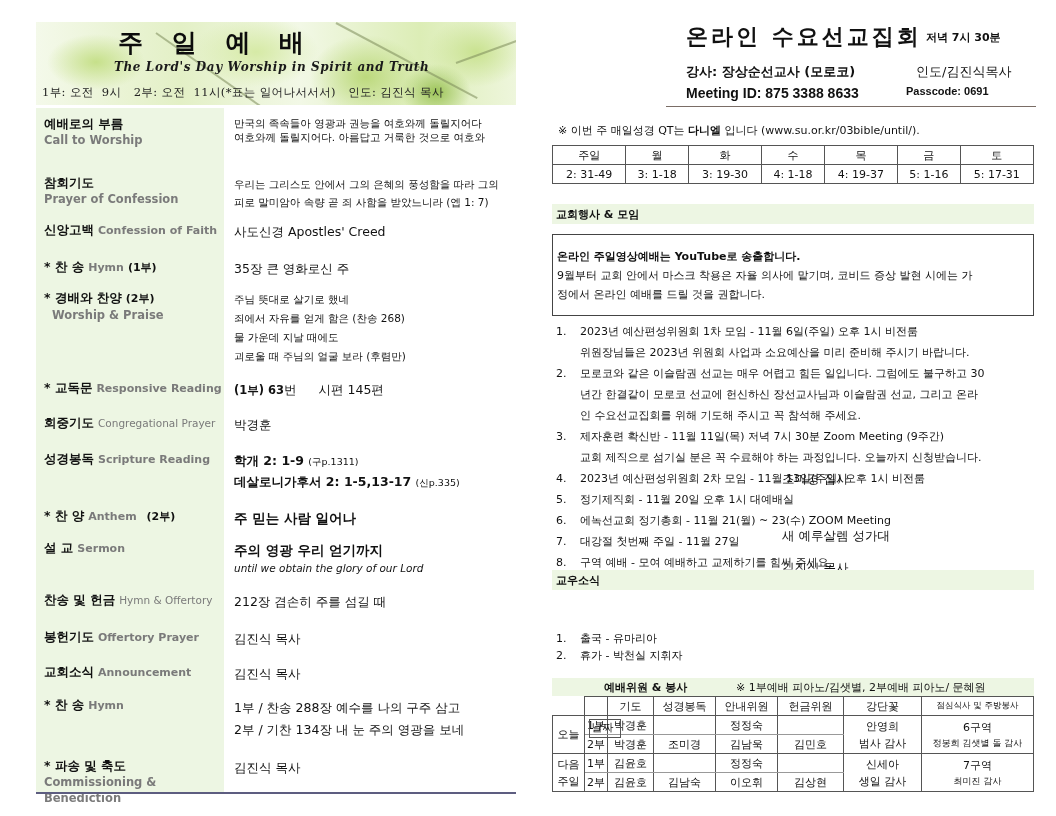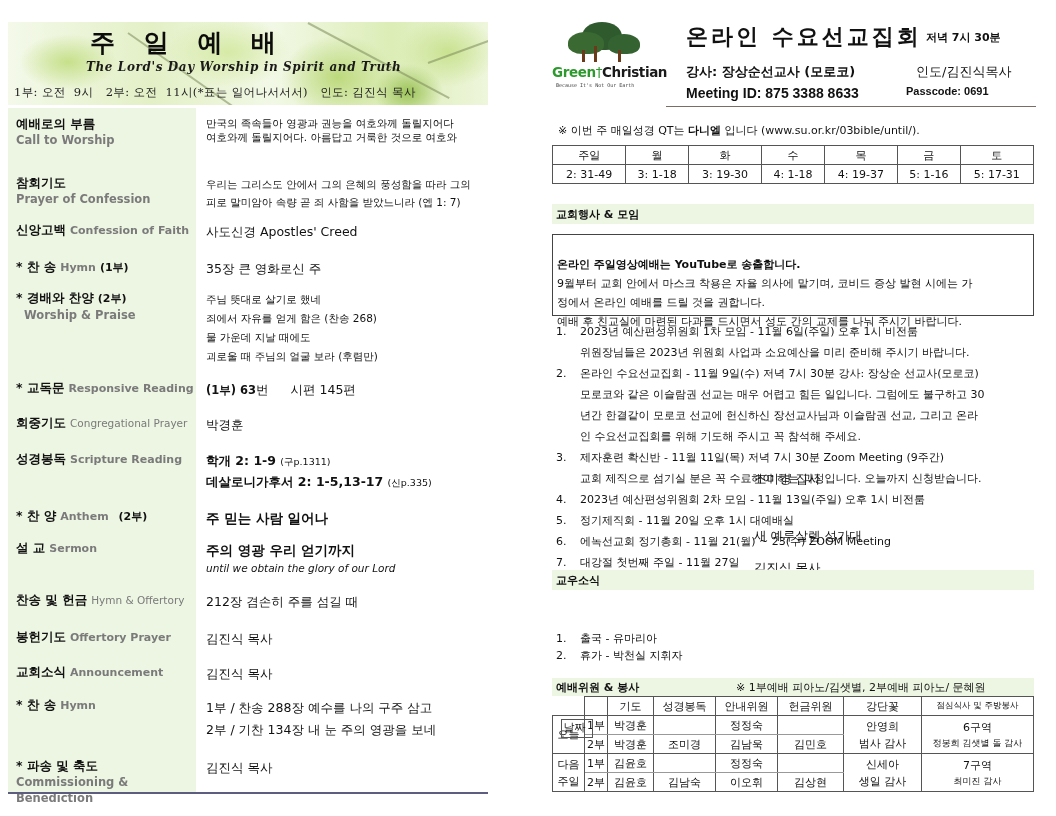--- a/index.html
+++ b/index.html
@@ -1,20 +1,20 @@
 <!DOCTYPE html>
 <html><head>
   <meta charset="utf-8">
   <style>
     * { box-sizing: border-box; margin: 0; padding: 0; }
     html, body { width: 1056px; height: 816px; background: #ffffff; overflow: hidden; }
     body { font-family: "DejaVu Sans", "Liberation Sans", sans-serif; color: #111; position: relative; }
 
     
-    .left { position: absolute; left: 8px; top: 22px; width: 480px; height: 774px; }
+    .left { position: absolute; left: 36px; top: 22px; width: 480px; height: 774px; }
     .banner {
       position: relative; height: 83px; overflow: hidden;
       background:
         radial-gradient(ellipse 70px 40px at 60px 40px, #c6e08a 0%, rgba(198,224,138,0) 70%),
         radial-gradient(ellipse 90px 50px at 220px 30px, #d6eaa6 0%, rgba(214,234,166,0) 70%),
         radial-gradient(ellipse 80px 60px at 330px 55px, #bcd97c 0%, rgba(188,217,124,0) 70%),
         radial-gradient(ellipse 70px 50px at 440px 30px, #c9e290 0%, rgba(201,226,144,0) 70%),
         radial-gradient(ellipse 50px 40px at 400px 70px, #9dc45a 0%, rgba(157,196,90,0) 70%),
         linear-gradient(90deg, #f4f9ea 0%, #e3f0c6 30%, #f2f8e6 55%, #dcedb6 80%, #eef6dc 100%);
     }
@@ -71,35 +71,35 @@
     .hdr-meeting { position: absolute; left: 138px; top: 67px; font-family: "Liberation Sans", sans-serif; font-size: 14px; font-weight: bold; color: #111; white-space: nowrap; }
     .hdr-pass { position: absolute; left: 358px; top: 67px; font-family: "Liberation Sans", sans-serif; font-size: 11px; font-weight: bold; color: #111; white-space: nowrap; }
     .hdr-rule { position: absolute; left: 118px; top: 88px; width: 370px; height: 1px; background: #7a6d66; }
 
     .qt-note { position: absolute; left: 10px; top: 105px; font-size: 11px; color: #111; white-space: nowrap; }
     .qt-note b { font-weight: bold; }
     .qt-table { position: absolute; left: 4px; top: 127px; width: 482px; border-collapse: collapse; font-size: 11px; }
     .qt-table td { border: 1px solid #555; text-align: center; height: 19px; padding: 0; color: #111; }
 
     .sect-bar { position: absolute; left: 4px; width: 482px; height: 20px; background: #edf6e3; font-size: 11px; font-weight: bold; padding: 3px 4px; color: #111; }
-    .notice-box { position: absolute; left: 4px; top: 216px; width: 482px; height: 82px; border: 1px solid #444; padding: 20px 4px; font-size: 11px; line-height: 19px; color: #111; }
+    .notice-box { position: absolute; left: 4px; top: 216px; width: 482px; height: 82px; border: 1px solid #444; padding: 12px 4px; font-size: 11px; line-height: 19px; color: #111; }
     .notice-box .headline { font-weight: bold; }
     .notice-box .line { display: block; white-space: nowrap; }
 
     .events { position: absolute; left: 4px; top: 303px; width: 486px; font-size: 11px; line-height: 21px; color: #111; list-style: none; }
     .events li { position: relative; padding-left: 28px; }
     .events li .num { position: absolute; left: 4px; top: 0; }
     .events li .line { display: block; white-space: nowrap; }
 
     .news { position: absolute; left: 4px; top: 612px; width: 482px; font-size: 11px; line-height: 17px; color: #111; list-style: none; }
     .news li { position: relative; padding-left: 28px; }
     .news li .num { position: absolute; left: 4px; top: 0; }
 
     .servers-head { position: absolute; left: 4px; top: 660px; width: 482px; height: 18px; background: #edf6e3; font-size: 11px; padding: 2px 4px; }
-    .servers-head .t { font-weight: bold; }
+    .servers-head .t { font-weight: bold; margin-left: 48px; }
     .servers-head .n { position: absolute; left: 184px; top: 2px; }
 
     .srv { position: absolute; left: 4px; top: 678px; width: 482px; border-collapse: collapse; font-size: 11px; color: #111; }
     .srv td { border: 1px solid #555; text-align: center; height: 19px; padding: 0 2px; white-space: nowrap; }
     .srv td.thin-bottom { border-bottom-color: #999; }
     .srv td.left { text-align: left; }
     .srv td.xs { font-size: 8.5px; }
     .srv td .xs { font-size: 9px; display: block; line-height: 15px; }
     .srv td .sm { display: block; line-height: 17px; }
   </style>
@@ -292,32 +292,20 @@
         <span class="line">김진식 목사</span>
       </div>
     </div>
 
     <div class="bottom-rule"></div>
   </div>
 </div>
 
 <div class="right">
 
-  <div class="logo">
-    <div class="tree" style="left:32px;top:2px;width:40px;height:28px;"></div>
-    <div class="tree" style="left:18px;top:12px;width:36px;height:22px;background:#3a6a32;"></div>
-    <div class="tree" style="left:58px;top:14px;width:32px;height:20px;background:#346331;"></div>
-    <div class="trunk" style="left:44px;top:26px;height:16px;"></div>
-    <div class="trunk" style="left:32px;top:30px;height:12px;"></div>
-    <div class="trunk" style="left:68px;top:30px;height:12px;"></div>
-    <div class="wordmark">
-      <span class="g">Green</span><span class="cross">†</span><span class="c">Christian</span>
-    </div>
-    <div class="tagline">Because It's Not Our Earth</div>
-  </div>
 
   <div class="hdr-title">온라인 수요선교집회</div>
   <div class="hdr-time">저녁 7시 30분</div>
   <div class="hdr-speaker">강사: 장상순선교사 (모로코)</div>
   <div class="hdr-leader">인도/김진식목사</div>
   <div class="hdr-meeting">Meeting ID: 875 3388 8633</div>
   <div class="hdr-pass">Passcode: 0691</div>
   <div class="hdr-rule"></div>
 
   <div class="qt-note">
@@ -345,32 +333,30 @@
     </tr>
   </tbody>
     </table>
 
   <div class="sect-bar" style="top:186px;">교회행사 &amp; 모임</div>
 
   <div class="notice-box">
     <span class="line headline">온라인 주일영상예배는 YouTube로 송출합니다.</span>
     <span class="line">9월부터 교회 안에서 마스크 착용은 자율 의사에 맡기며, 코비드 증상 발현 시에는  가</span>
     <span class="line">정에서 온라인 예배를 드릴 것을 권합니다.</span>
-    <span class="line">예배 후 친교실에 마련된 다과를 드시면서 성도 간의 교제를 나눠 주시기 바랍니다.</span>
   </div>
 
   <ul class="events">
     <li>
       <span class="num">1.</span>
       <span class="line">2023년 예산편성위원회 1차 모임 - 11월 6일(주일)  오후 1시 비전룸</span>
       <span class="line">위원장님들은 2023년 위원회 사업과 소요예산을 미리 준비해 주시기 바랍니다.</span>
     </li>
     <li>
       <span class="num">2.</span>
-      <span class="line">온라인 수요선교집회 - 11월 9일(수) 저녁 7시 30분    강사: 장상순 선교사(모로코)</span>
       <span class="line">모로코와 같은 이슬람권 선교는 매우 어렵고 힘든 일입니다. 그럼에도 불구하고 30</span>
       <span class="line">년간 한결같이 모로코 선교에 헌신하신 장선교사님과 이슬람권 선교, 그리고 온라</span>
       <span class="line">인 수요선교집회를 위해 기도해 주시고 꼭 참석해 주세요.</span>
     </li>
     <li>
       <span class="num">3.</span>
       <span class="line">제자훈련 확신반 - 11월 11일(목) 저녁 7시 30분 Zoom Meeting  (9주간)</span>
       <span class="line">교회 제직으로 섬기실 분은 꼭 수료해야 하는 과정입니다. 오늘까지 신청받습니다.</span>
     </li>
     <li>

